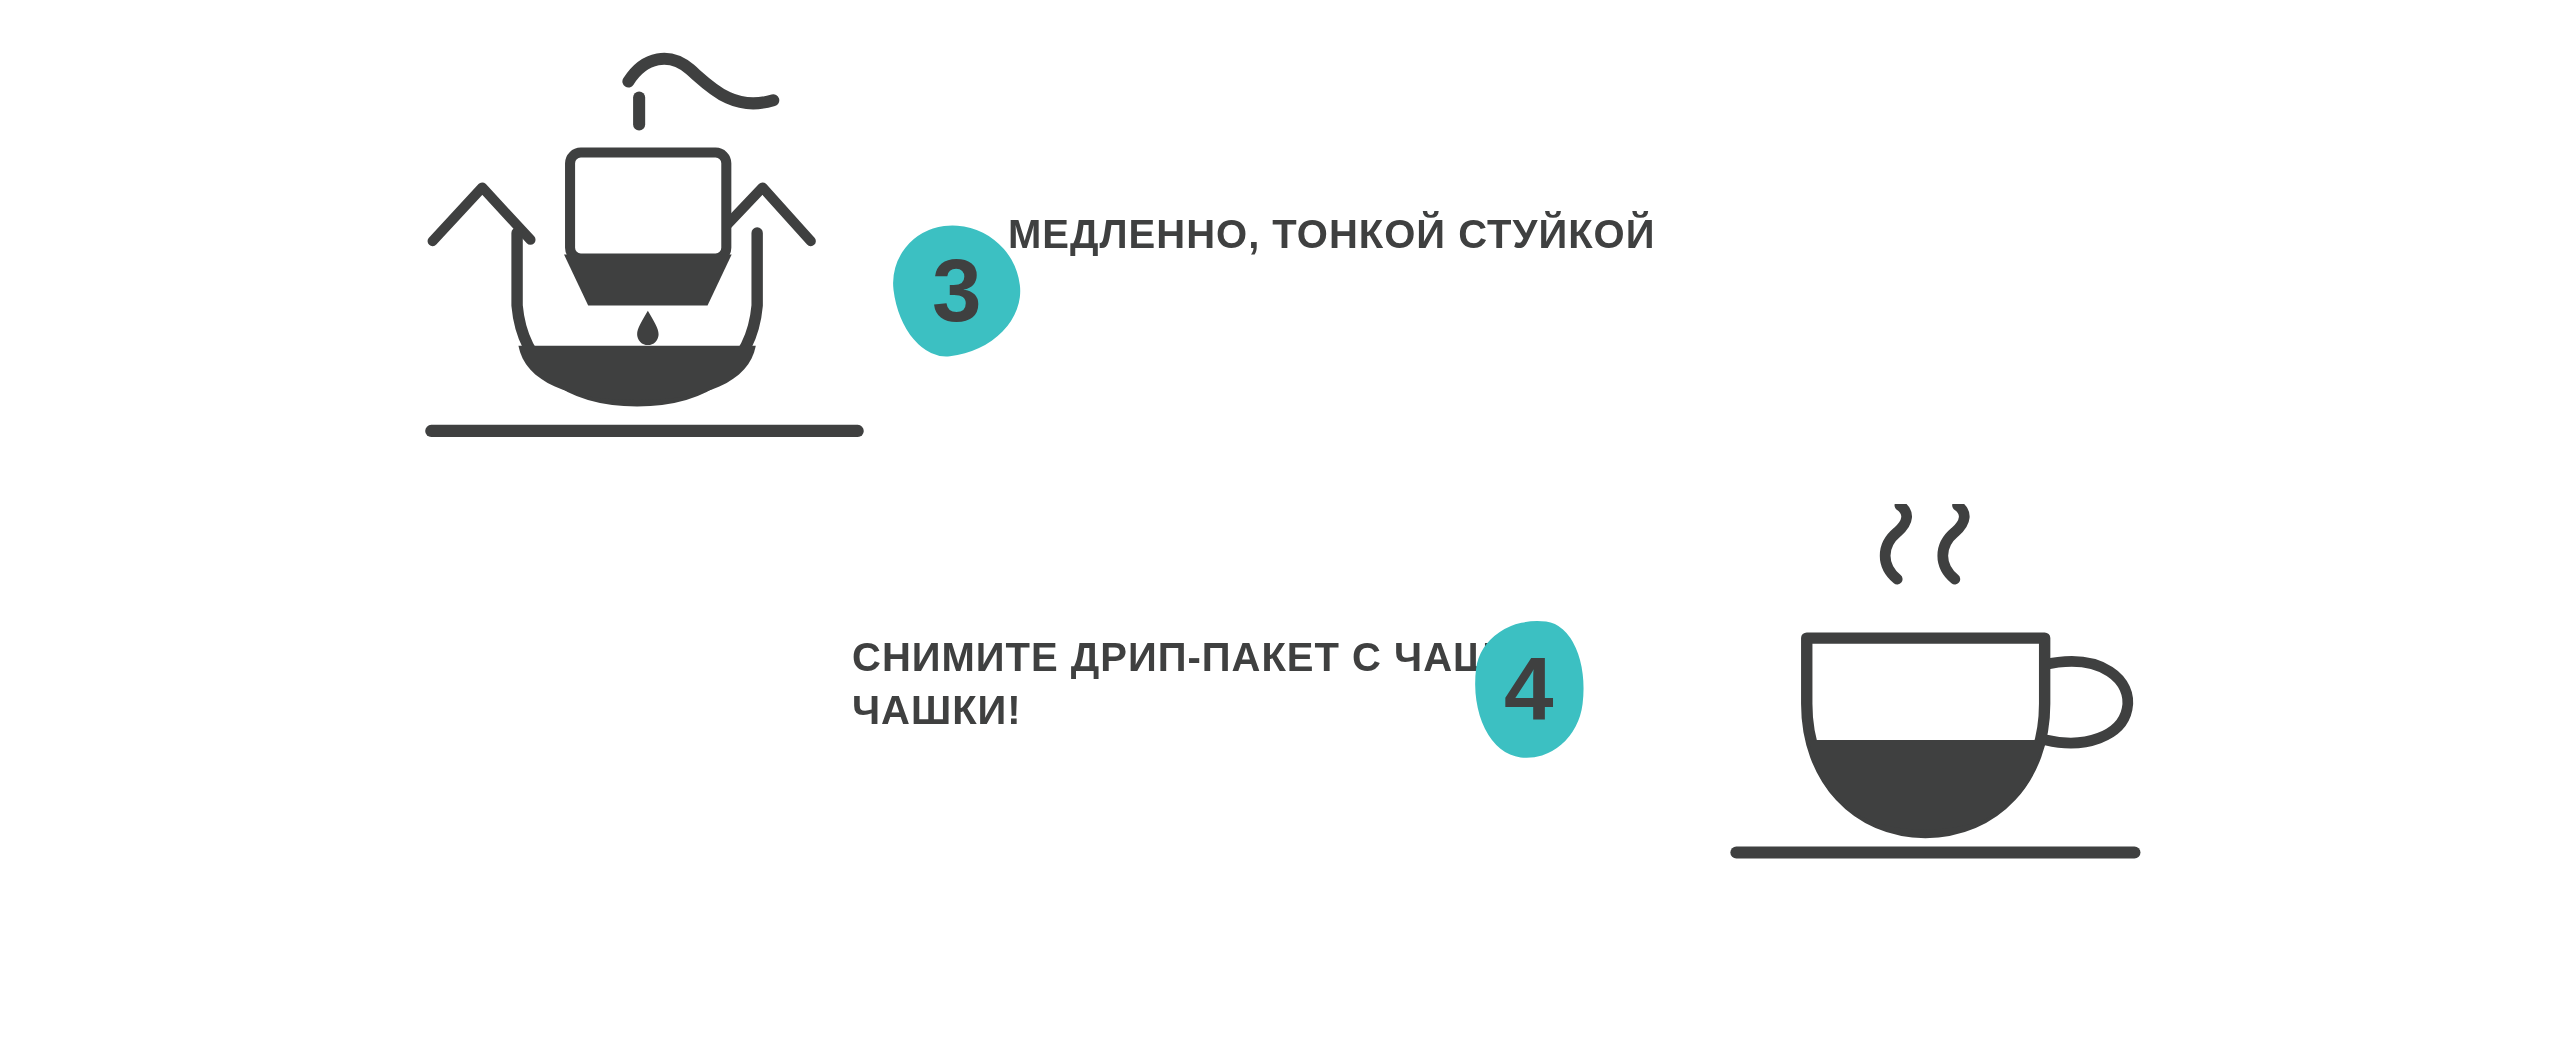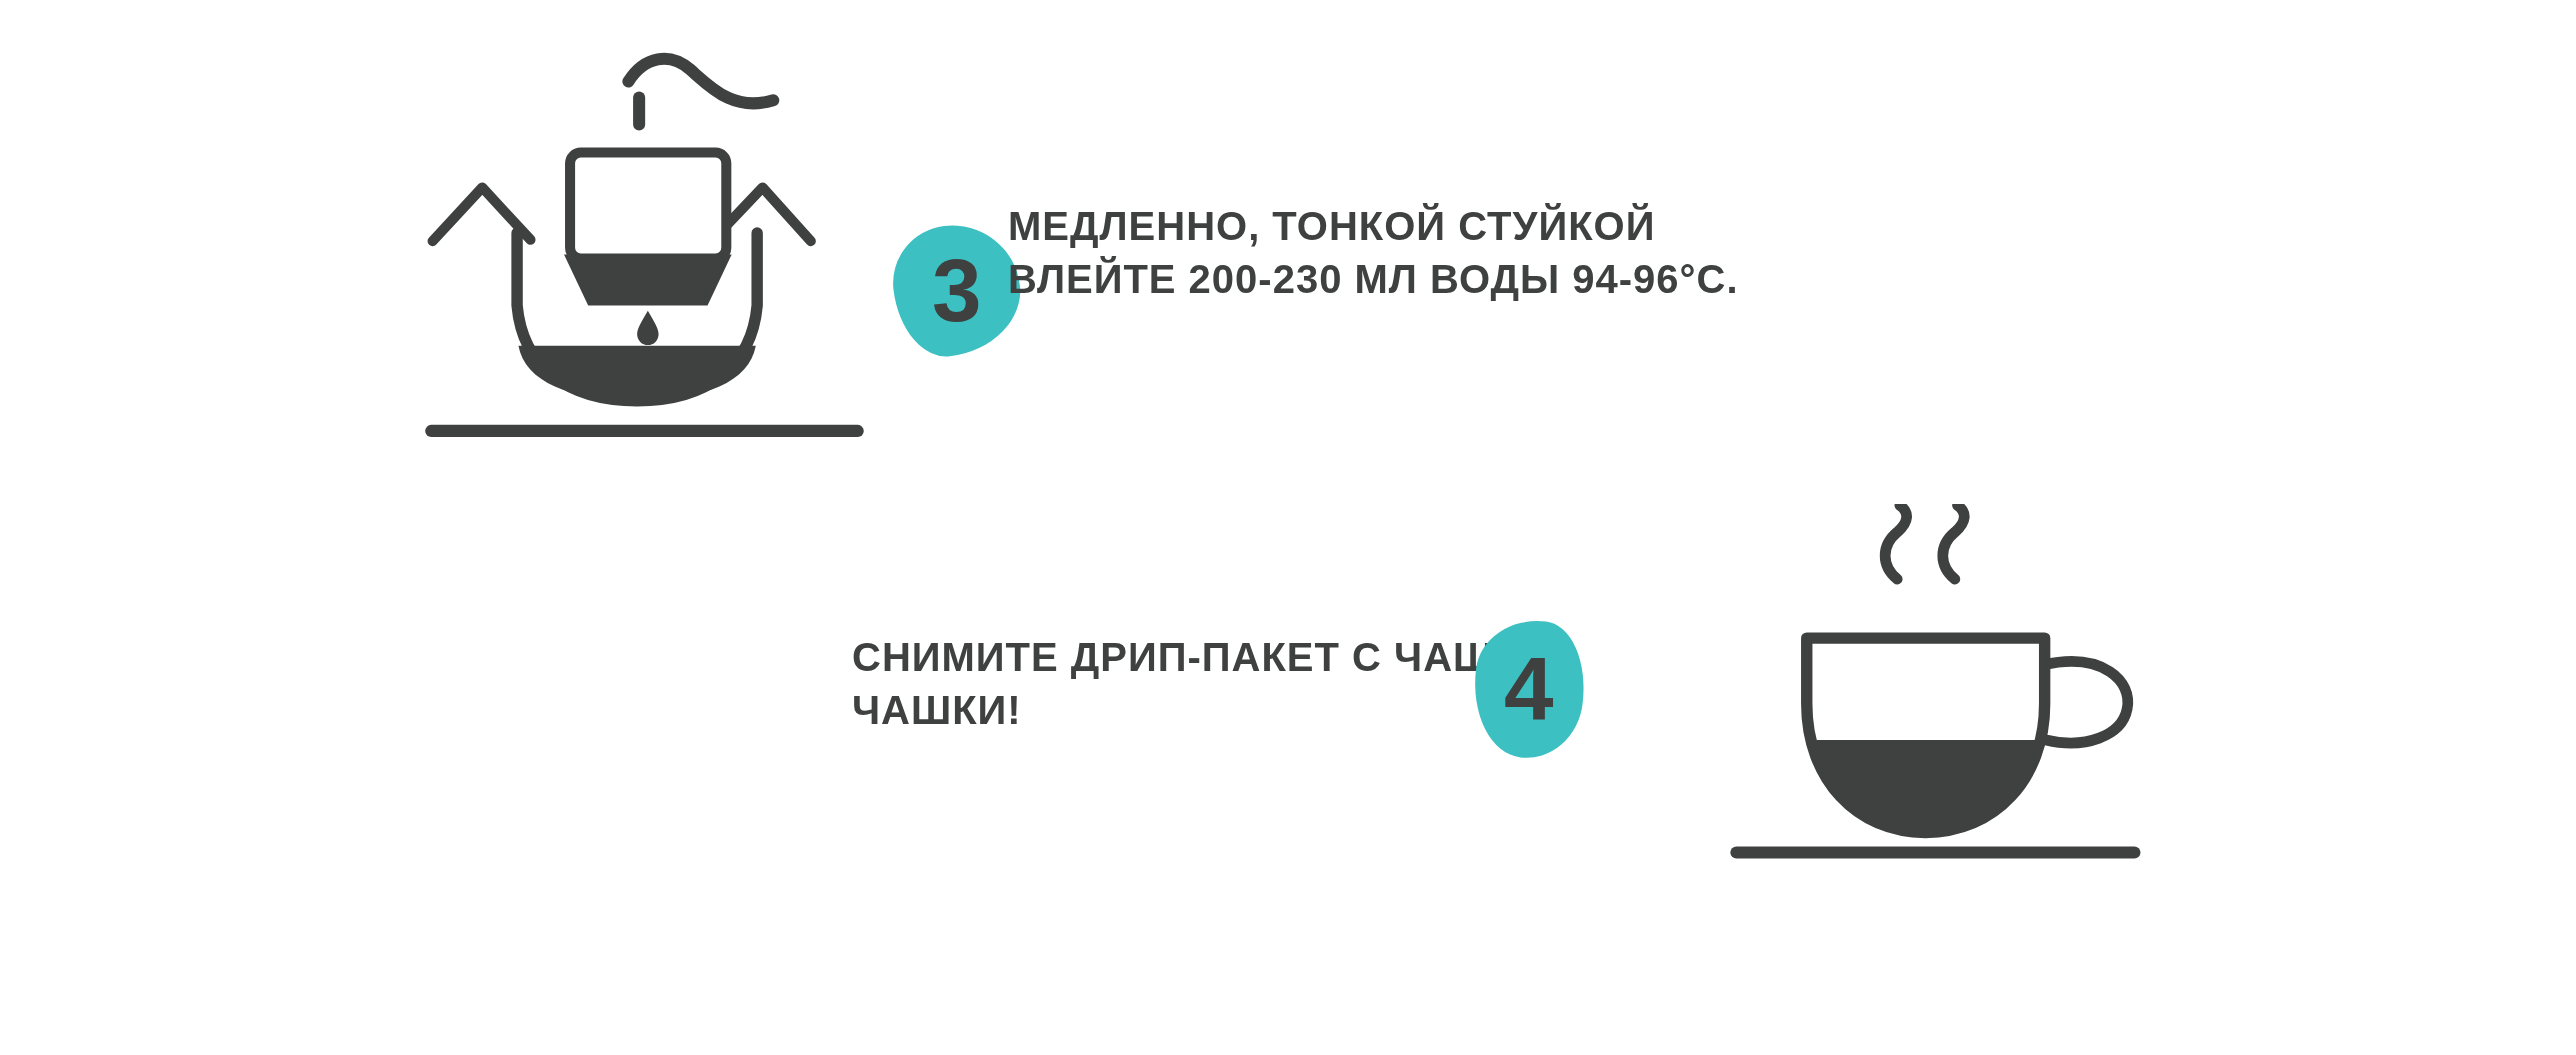--- a/index.html
+++ b/index.html
@@ -79,23 +79,22 @@
       <path class="ink-fill" d="M 335 386 C 344 402 351 412 351 421 A 16 16 0 1 1 319 421 C 319 412 326 402 335 386 Z"></path>
 
       <line class="ink-stroke" stroke-width="18" stroke-linecap="round" x1="12" y1="565" x2="648" y2="565"></line>
     </svg>
   </div>
 
   <div class="abs blob blob-3" style="left:894px; top:225px;">
     <div class="blob-number">3</div>
   </div>
 
-  <div class="abs" style="left:1008px; top:200px;">
+  <div class="abs" style="left:1008px; top:208px;">
     <div class="step-text">МЕДЛЕННО, ТОНКОЙ СТУЙКОЙ</div>
-    <div class="step-text">ВЛЕЙТЕ 200-230 МЛ ВОДЫ 94-96°C.</div>
   </div>
 
   <div class="abs" style="left:852px; top:631px;">
     <div class="step-text">СНИМИТЕ ДРИП-ПАКЕТ С ЧАШКИ.</div>
     <div class="step-text">ЧАШКИ!</div>
   </div>
 
   <div class="abs blob blob-4" style="left:1474px; top:620px;">
     <div class="blob-number">4</div>
   </div>

